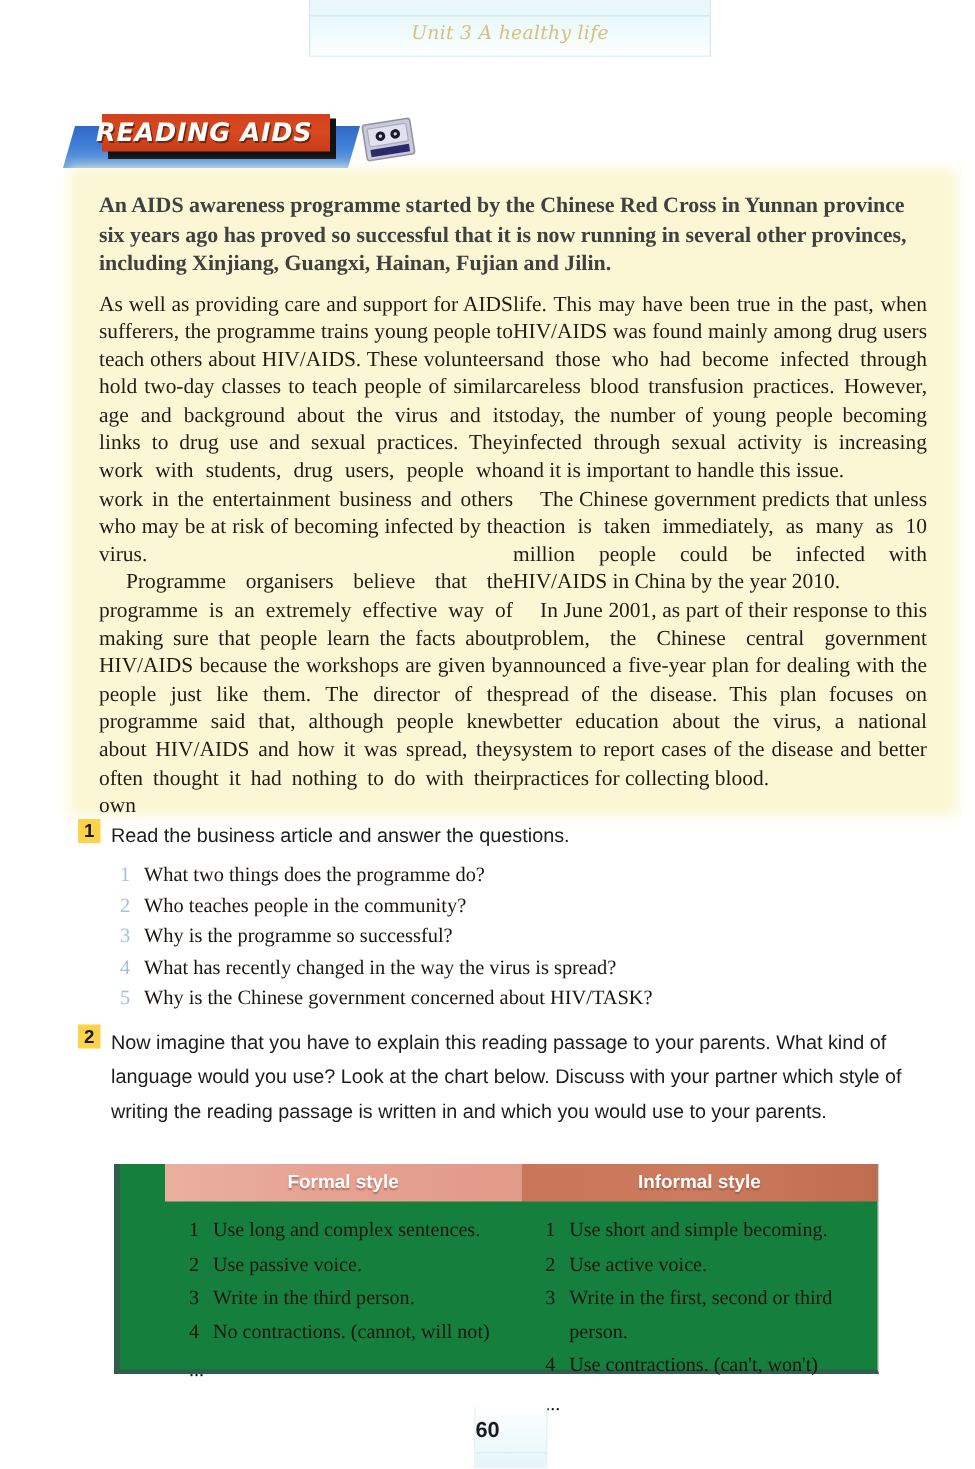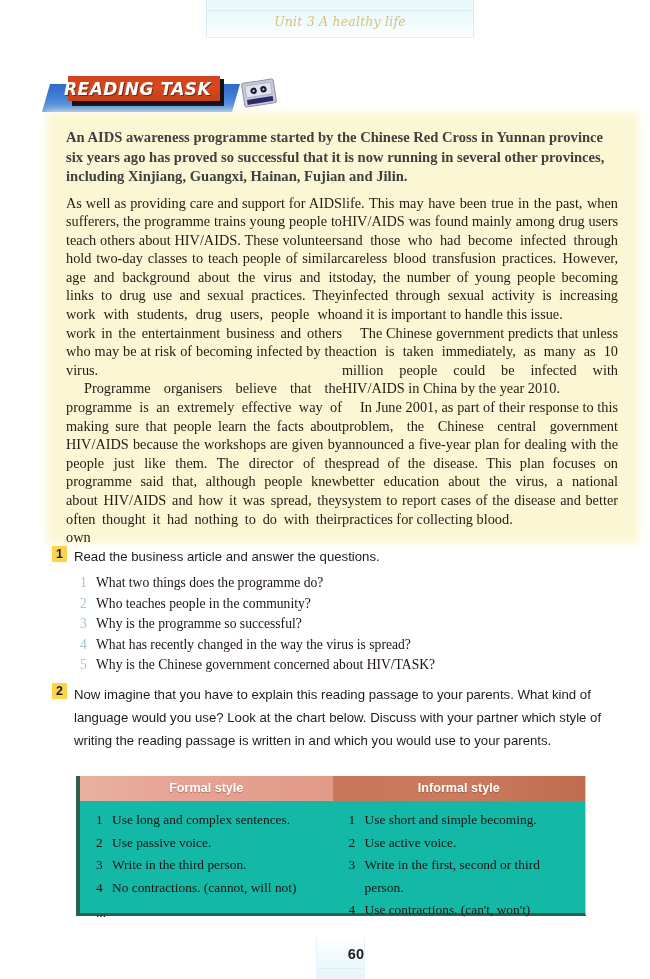--- a/index.html
+++ b/index.html
@@ -212,25 +212,26 @@
     text-align: left;
   }
 
   
   .chart {
     position: absolute;
     left: 76px;
     top: 776px;
     width: 510px;
     height: 140px;
-    background: #14b8a6;
+    background: #15803d;
     border-left: 4px solid #2f5d4e;
     border-bottom: 3px solid #2f5d4e;
     border-right: 1px solid #cfcfc4;
     box-sizing: border-box;
+    padding-left: 30px;
   }
   .chart-head {
     display: flex;
     height: 25px;
   }
   .chart-head-cell {
     flex: 1 1 0;
     color: #ffffff;
     font-family: "Liberation Sans", sans-serif;
     font-weight: bold;
@@ -285,21 +286,21 @@
     height: 41px;
     background: linear-gradient(to bottom, #ffffff 0%, #f3fbfd 40%, #e6f5f9 100%);
     border-left: 1px solid #e4f3f7;
     border-right: 1px solid #e4f3f7;
   }
   .page-number {
     position: absolute;
     left: 0;
     top: 8px;
     width: 100%;
-    text-align: right;
+    text-align: left;
     font-family: "Liberation Sans", sans-serif;
     font-weight: bold;
     font-size: 14.5px;
     color: #1a1a1a;
   }
   .page-foot-rule {
     position: absolute;
     left: 0;
     top: 30px;
     width: 100%;
@@ -312,21 +313,21 @@
 
 <div class="running-head">
   <div class="running-head-rule"></div>
   <div class="running-head-text">Unit 3 A healthy life</div>
 </div>
 
 <div class="banner-wrap">
   <div class="banner-blue"></div>
   <div class="banner-shadow"></div>
   <div class="banner-orange"></div>
-  <div class="banner-text">READING TASK</div>
+  <div class="banner-text">READING AIDS</div>
   <svg class="cassette-icon" viewBox="0 0 34 26">
     <rect x="1" y="1" width="32" height="24" rx="2" fill="#c9c9d8" stroke="#8f8fa8" stroke-width="1"></rect>
     <rect x="4" y="4" width="26" height="12" rx="1" fill="#e2e2ee" stroke="#a9a9bd" stroke-width="0.8"></rect>
     <circle cx="12" cy="10" r="3.2" fill="#1a1a2e"></circle>
     <circle cx="22" cy="10" r="3.2" fill="#1a1a2e"></circle>
     <circle cx="12" cy="10" r="1.1" fill="#d7d7e6"></circle>
     <circle cx="22" cy="10" r="1.1" fill="#d7d7e6"></circle>
     <rect x="4" y="18" width="26" height="5" fill="#2b2b6b"></rect>
   </svg>
 </div>

